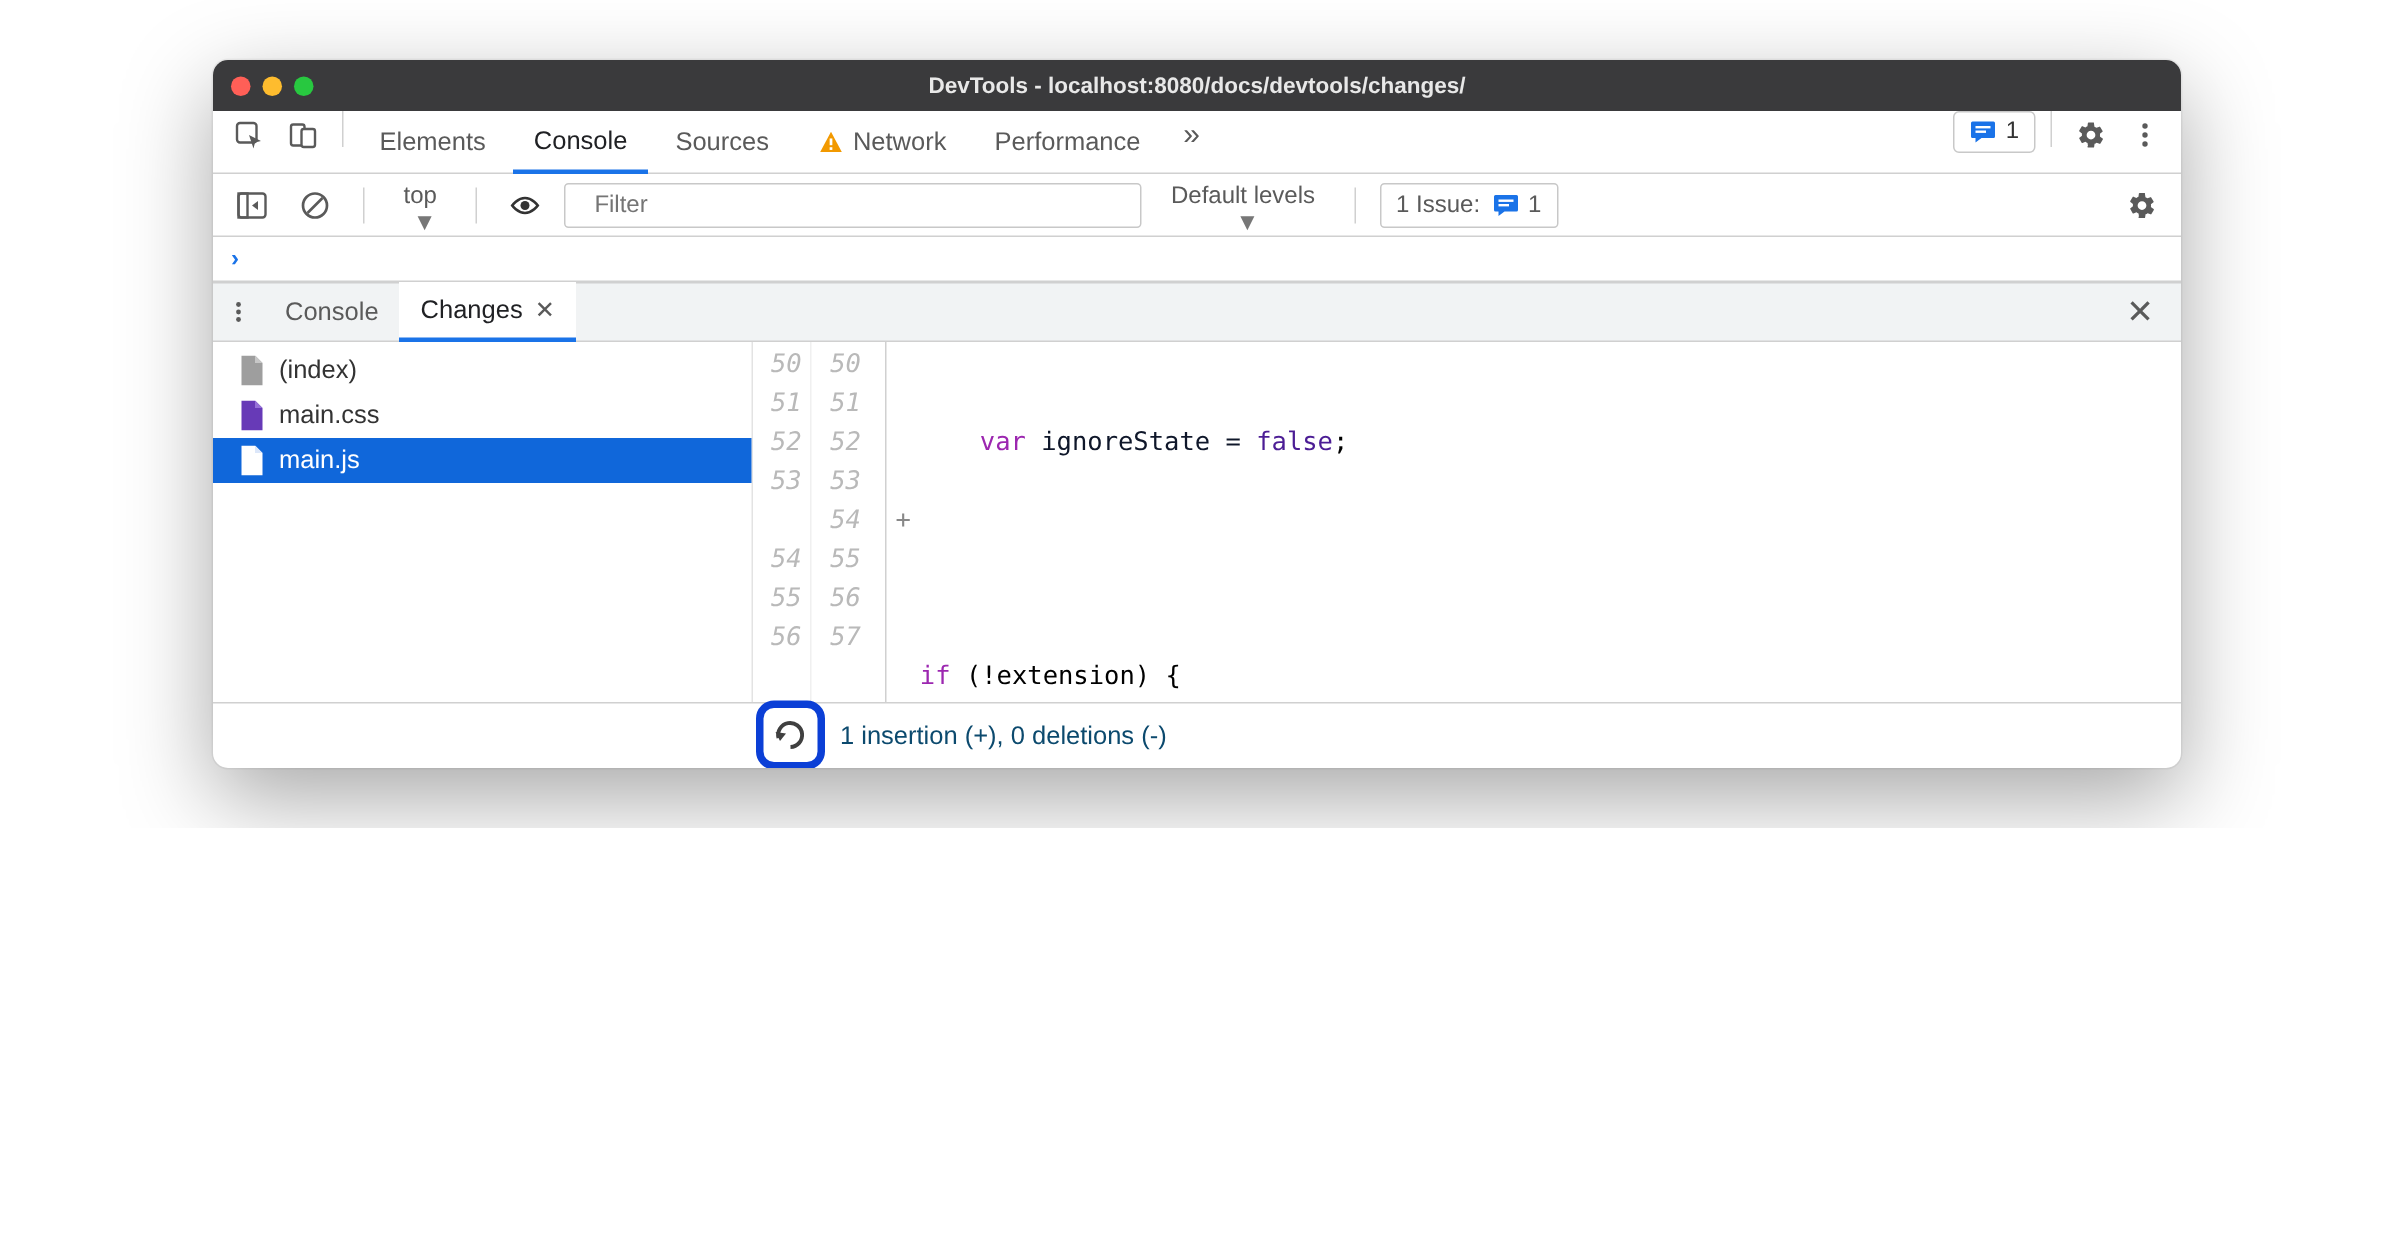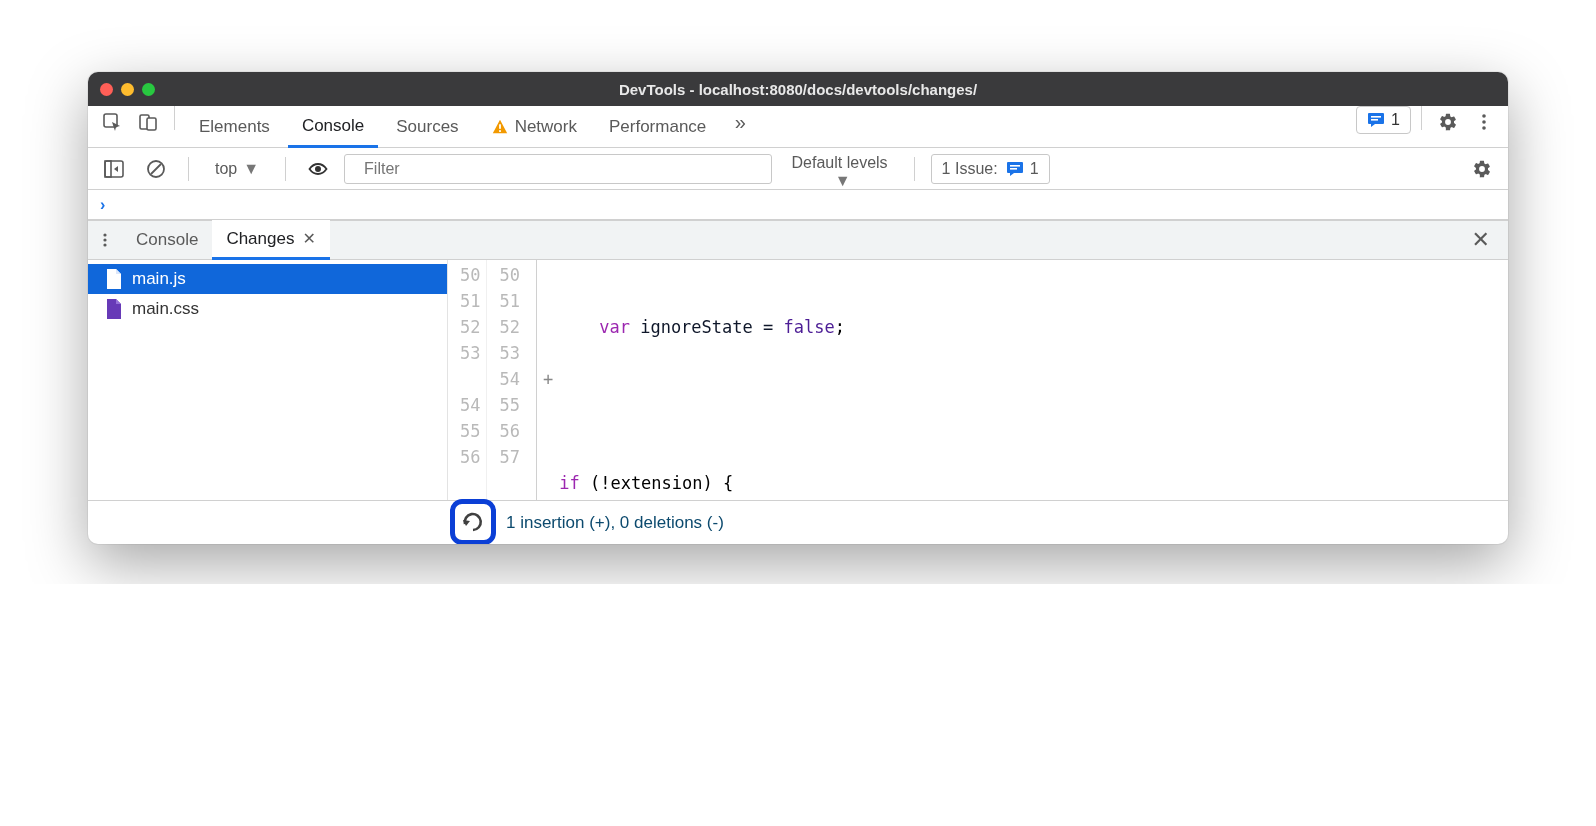--- a/index.html
+++ b/index.html
@@ -5,26 +5,25 @@
   * { box-sizing: border-box; margin: 0; padding: 0; }
   body {
     font-family: -apple-system, BlinkMacSystemFont, "Segoe UI", Helvetica, Arial, sans-serif;
     background: #fff;
     display: flex;
     justify-content: center;
     align-items: flex-start;
     padding: 40px;
   }
   .window {
-    width: 1420px;
+    width: 1312px;
     border-radius: 10px;
     box-shadow: 0 20px 60px rgba(0,0,0,.35), 0 0 0 1px rgba(0,0,0,.05);
     overflow: hidden;
     background: #fff;
-    margin-top: 32px;
   }
   
   .titlebar {
     background: #3a3a3c;
     height: 34px;
     display: flex;
     align-items: center;
     padding: 0 12px;
     position: relative;
   }
@@ -86,21 +85,21 @@
   }
   .tree-row { display:flex; align-items:center; gap:10px; height:30px; padding:0 18px; color:#333;}
   .tree-row.selected { background:#1067da; color:#fff; }
   .file-ico { width:16px; height:20px; flex-shrink:0; }
   .diff {
     flex:1; display:flex; font-family: ui-monospace, Menlo, Consolas, monospace;
     font-size:17px; line-height:26px; overflow:hidden;
   }
   .gutter {
     color:#b9b9b9; text-align:right; padding:2px 6px 0 12px;
-    border-right:1px solid #f0f0f0; white-space:pre;
+    border-right:1px solid #f0f0f0; white-space:pre;font-style:italic;
   }
   .gutter.g2 { border-right:1px solid #d0d0d0; padding-right:16px;}
   .gutter.sign { text-align:center; padding:2px 6px 0 6px; color:#888; border:none;}
   .code { flex:1; padding-top:2px; white-space:pre; overflow:hidden; }
   .code-row { height:26px; padding-left:40px; }
   .kw { color:#9c27b0; } 
   .bool { color:#4c1d95; }
   .fn { color:#0f172a; }
   
   .changes-footer {
@@ -198,21 +197,21 @@
           <path d="M10 9 L14 6 V12 Z" fill="#5a5a5a"></path>
         </svg>
     </div>
     <div class="ts-btn">
       <svg width="20" height="20" viewBox="0 0 20 20">
           <circle cx="10" cy="10" r="8" fill="none" stroke="#5a5a5a" stroke-width="1.8"></circle>
           <line x1="5" y1="15" x2="15" y2="5" stroke="#5a5a5a" stroke-width="1.8"></line>
         </svg>
     </div>
     <div class="ts-sep"></div>
-    <div class="ct-box" style="border:none;">
+    <div class="ct-box" style="border:none;flex-direction:column;">
       <span>top</span>
       <span style="margin-left:6px;color:#777">▼</span>
     </div>
     <div class="ts-sep"></div>
     <div class="ts-btn">
       <svg width="22" height="16" viewBox="0 0 22 16">
           <path d="M11 3 C6 3 2.5 8 2.5 8 S6 13 11 13 19.5 8 19.5 8 16 3 11 3z" fill="none" stroke="#333" stroke-width="1.8"></path>
           <circle cx="11" cy="8" r="3" fill="#333"></circle>
         </svg>
     </div>
@@ -259,33 +258,40 @@
     </div>
     <div class="drawer-tab active">
       <span>Changes</span>
       <span class="tab-x">✕</span>
     </div>
     <div class="drawer-close">✕</div>
   </div>
 
   <div class="changes-body">
     <div class="file-tree">
+      <div class="tree-row">
+        <svg class="file-ico" viewBox="0 0 16 20">
+            <path d="M1 0h9l5 5v15H1z" fill="#9e9e9e"></path>
+            <path d="M10 0v5h5" fill="#c7c7c7"></path>
+          </svg>
+        <span>(index)</span>
+      </div>
+      <div class="tree-row">
+        <svg class="file-ico" viewBox="0 0 16 20">
+            <path d="M1 0h9l5 5v15H1z" fill="#673ab7"></path>
+            <path d="M10 0v5h5" fill="#9671d8"></path>
+          </svg>
+        <span>main.css</span>
+      </div>
       <div class="tree-row selected">
         <svg class="file-ico" viewBox="0 0 16 20">
             <path d="M1 0h9l5 5v15H1z" fill="#fff"></path>
             <path d="M10 0v5h5" fill="#dce7fa"></path>
           </svg>
         <span>main.js</span>
-      </div>
-      <div class="tree-row">
-        <svg class="file-ico" viewBox="0 0 16 20">
-            <path d="M1 0h9l5 5v15H1z" fill="#673ab7"></path>
-            <path d="M10 0v5h5" fill="#9671d8"></path>
-          </svg>
-        <span>main.css</span>
       </div>
     </div>
 
     <div class="diff">
       <div class="gutter"><span>50</span>
 <span>51</span>
 <span>52</span>
 <span>53</span>
 <span></span>
 <span>54</span>

